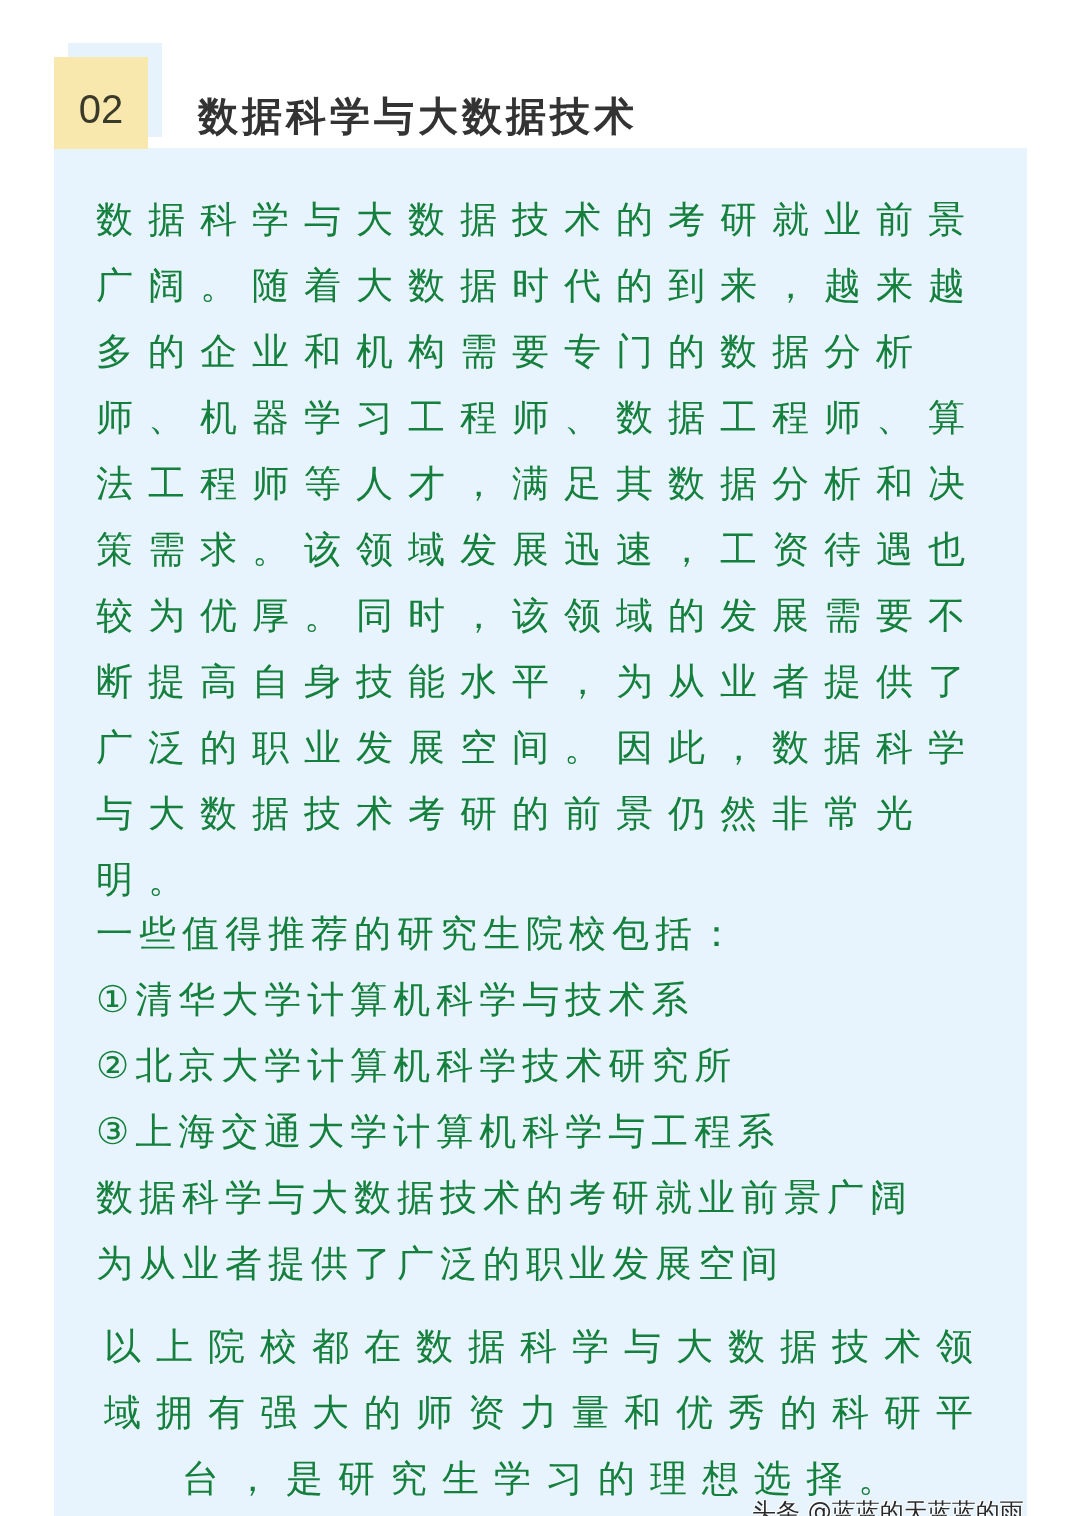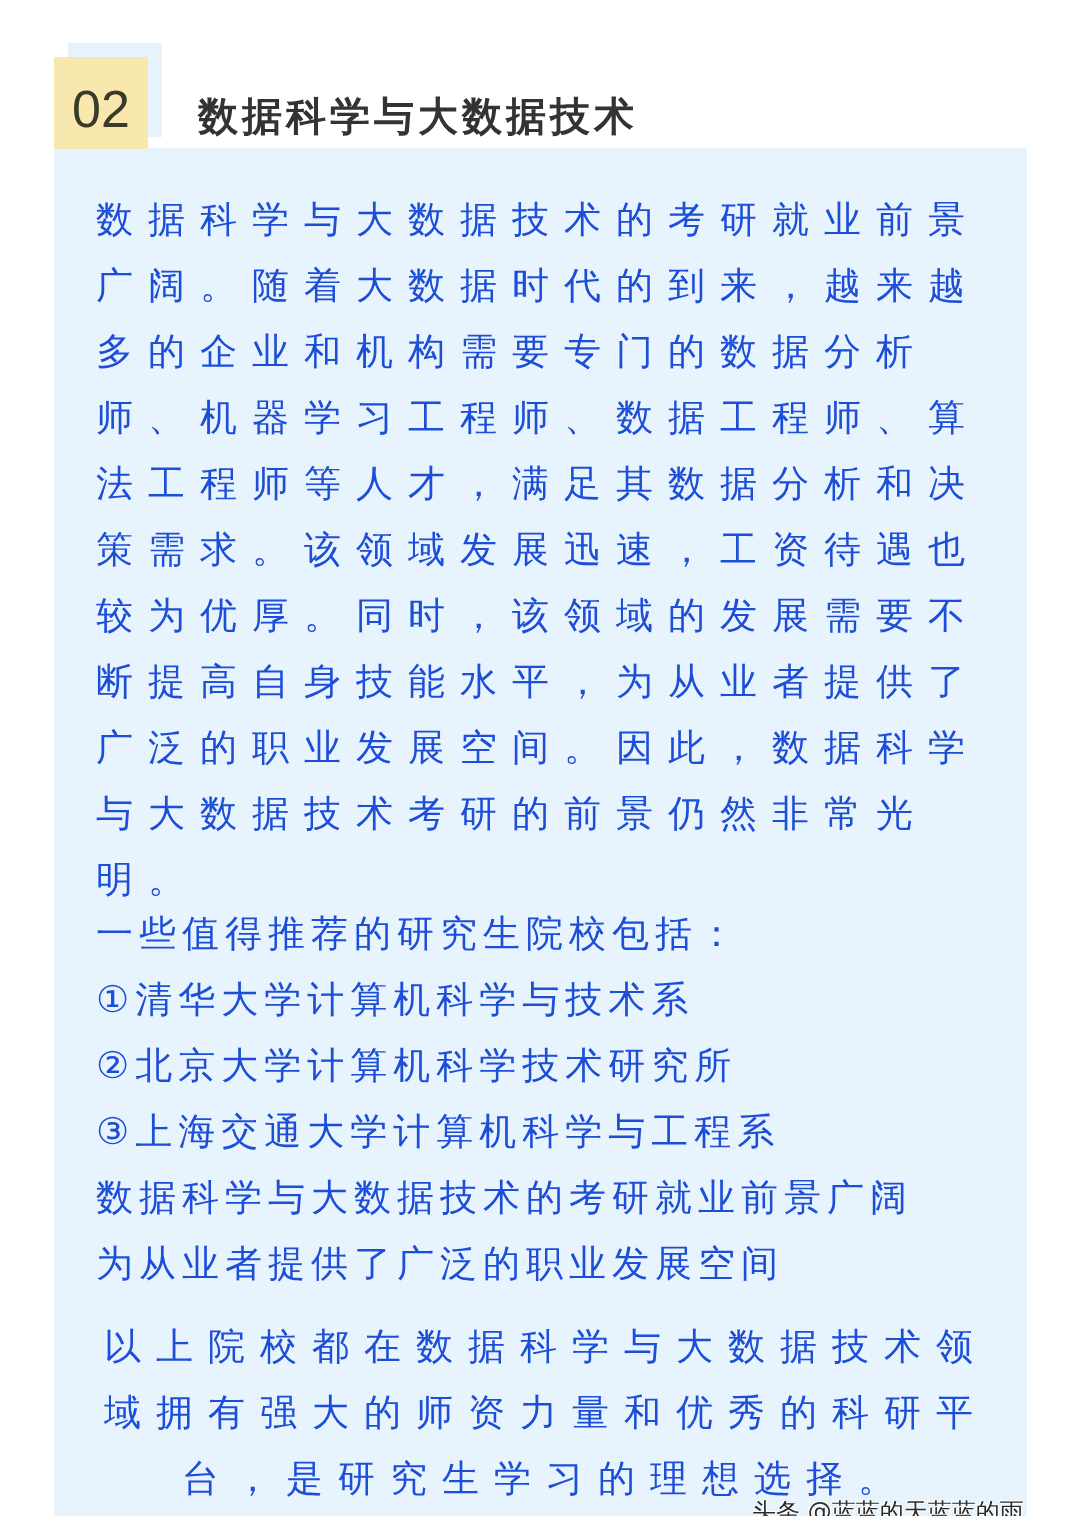--- a/index.html
+++ b/index.html
@@ -26,21 +26,21 @@
     .badge {
       position: absolute;
       left: 54px;
       top: 57px;
       width: 94px;
       height: 92px;
       background: #f9e8ae;
       display: flex;
       align-items: center;
       justify-content: center;
-      font-size: 52px;
+      font-size: 40px;
       color: #3a3a2a;
       font-family: "Liberation Sans", sans-serif;
       padding-top: 12px;
       box-sizing: border-box;
     }
     .heading {
       position: absolute;
       left: 182px;
       top: 74px;
       font-size: 40px;
@@ -58,21 +58,21 @@
       height: 1368px;
       background: #e8f4fd;
     }
     .body-text {
       position: absolute;
       left: 96px;
       width: 900px;
       font-size: 37px;
       letter-spacing: 15px;
       line-height: 66px;
-      color: #1d4ed8;
+      color: #15803d;
     }
     .p1 { top: 187px; }
     .list-block { top: 901px; }
     .list-block .row {
       white-space: nowrap;
       letter-spacing: 6px;
     }
     .list-block .intro {
       letter-spacing: 6px;
     }

